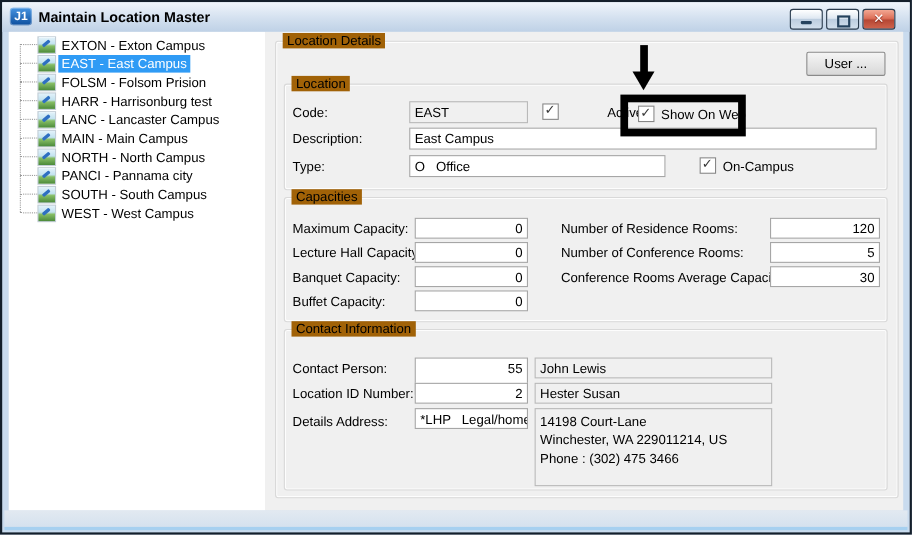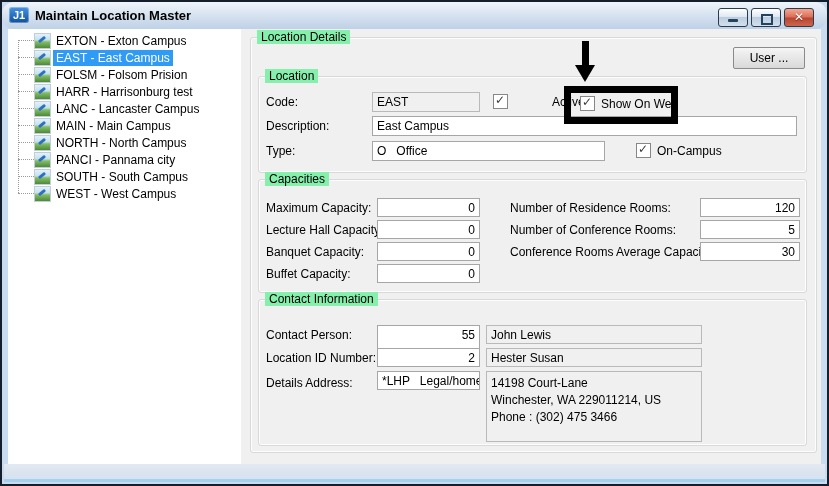--- a/index.html
+++ b/index.html
@@ -4,21 +4,21 @@
 <style>
   html,body{margin:0;padding:0;}
   body{
     width:829px;height:486px;position:relative;overflow:hidden;
     font-family:"Liberation Sans","DejaVu Sans",sans-serif;font-size:12px;color:#000;
     background:#fff;
   }
   .window{position:absolute;inset:0;border:2px solid #141f2b;background:#c9dbee;box-sizing:border-box;}
   
   .titlebar{position:absolute;left:0;top:0;right:0;height:27px;
-    background:linear-gradient(#f0f5fb,#d3e0ef 55%,#bed1e6);border-radius:12px;}
+    background:linear-gradient(#f0f5fb,#d3e0ef 55%,#bed1e6);}
   .title-icon{position:absolute;left:7px;top:5px;width:20px;height:16px;border-radius:3px;
     background:linear-gradient(#4795e2,#0d4f9e);color:#fff;font-weight:bold;font-size:11px;
     text-align:center;line-height:16px;box-shadow:inset 0 0 0 1px rgba(255,255,255,.35);}
   .title-text{position:absolute;left:33px;top:6px;font-weight:bold;font-size:13px;}
   .winbtn{position:absolute;top:6px;height:19px;border:1px solid #2a3b4d;border-radius:3px;box-sizing:border-box;
     background:linear-gradient(#ffffff,#dfe8f2 45%,#bccddf 50%,#d3e0ed);}
   .winbtn.min{left:716px;width:30px;}
   .winbtn.max{left:749px;width:30px;}
   .winbtn.close{left:782px;width:30px;background:linear-gradient(#f3a893,#dd7059 45%,#b64734 55%,#cf644d);}
   .winbtn.min::after{content:"";position:absolute;left:9px;bottom:4px;width:10px;height:3px;background:#26435e;border-radius:1px;}
@@ -38,21 +38,21 @@
   .tree-row::before{content:"";position:absolute;left:7px;top:8px;width:16px;border-top:1px dotted #9a9a9a;}
   .loc-icon{position:relative;margin-left:24px;width:15px;height:14px;flex:0 0 15px;
     background:linear-gradient(180deg,#e3f2fa 0%,#c2e2ef 42%,#86bd65 56%,#4b8a3a 100%);
     box-shadow:0 0 0 1px #c2cdd6;}
   .loc-icon::after{content:"";position:absolute;left:3px;top:4px;width:8px;height:3px;background:#2e6fc2;transform:rotate(-40deg);border-radius:1px;}
   .tree-label{margin-left:3px;padding:1px 3px;white-space:nowrap;}
   .tree-row.selected .tree-label{background:#2f9bf5;color:#fff;}
   
   .details-panel{position:absolute;left:233px;top:0;right:0;height:100%;background:#f0f0f0;}
   .groupbox{position:absolute;border:1px solid #d9d9d9;border-radius:3px;box-shadow:inset 0 0 0 1px #fdfdfd;}
-  .gb-title{position:absolute;top:-8px;left:6px;background:#86efac;padding:0 4px;line-height:14px;}
+  .gb-title{position:absolute;top:-8px;left:6px;background:#a16207;padding:0 4px;line-height:14px;}
   .lbl{position:absolute;white-space:nowrap;}
   .field{position:absolute;border:1px solid #a6a6a6;background:#fff;box-sizing:border-box;
     padding:2px 4px;white-space:pre;overflow:hidden;font-size:12px;}
   .field.num{text-align:right;}
   .field.ro{background:#f0f0f0;border-color:#b9b9b9;}
   .field.multiline{white-space:pre-line;line-height:1.4;padding-top:3px;}
   .check-row{position:absolute;display:flex;align-items:center;gap:6px;white-space:nowrap;}
   .checkbox{display:inline-block;width:13px;height:13px;background:#fff;border:1px solid #878787;position:relative;box-sizing:content-box;}
   .checkbox.checked::after{content:"\2713";position:absolute;left:1px;top:-2px;font-size:12px;font-weight:bold;color:#3a3a3a;}
   .btn{position:absolute;border:1px solid #8a8a8a;border-radius:2px;box-sizing:border-box;

